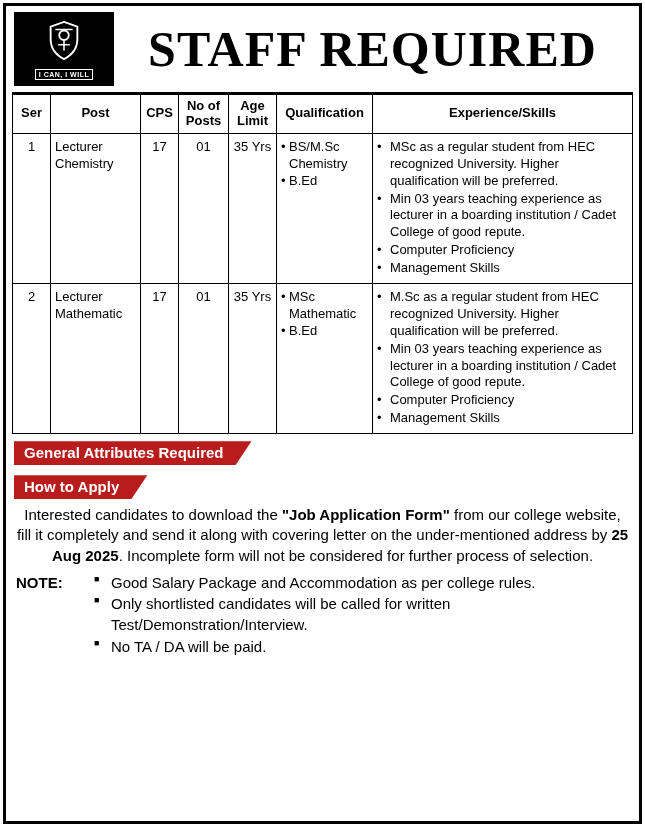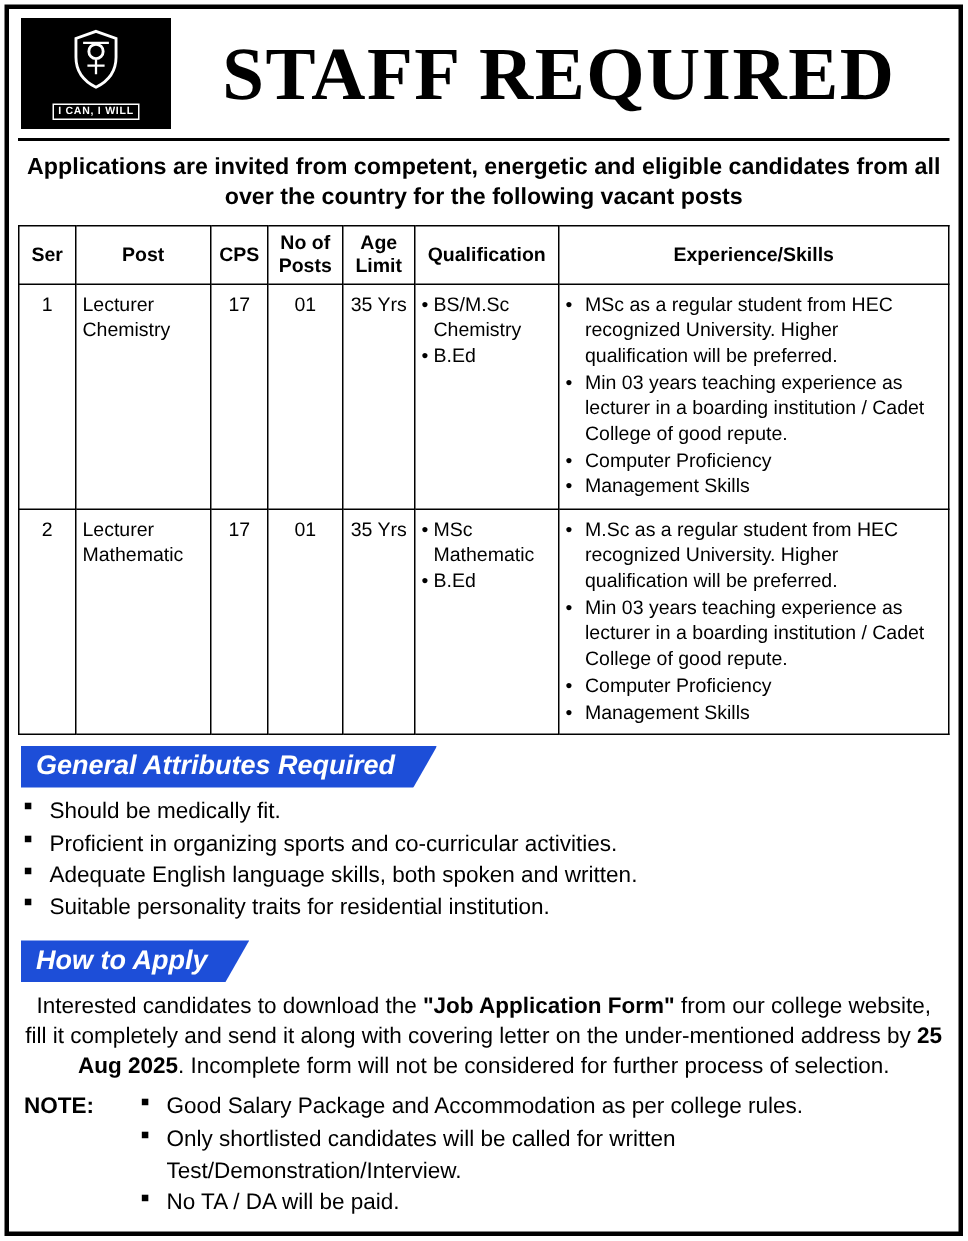--- a/index.html
+++ b/index.html
@@ -24,23 +24,23 @@
   table.jobs th,table.jobs td{border:1.6px solid #000;}
   table.jobs th{font-weight:bold;padding:4px 2px;text-align:center;vertical-align:middle;line-height:1.15;}
   table.jobs td{vertical-align:top;padding:5px 4px;line-height:1.3;}
   td.c{text-align:center;}
   ul.plain{list-style:none;margin:0;padding:0;}
   ul.q-list li{position:relative;padding-left:8px;line-height:1.3;}
   ul.q-list li::before{content:"\2022";position:absolute;left:0;top:0;}
   ul.e-list li{position:relative;padding-left:13px;line-height:1.3;margin-bottom:1px;}
   ul.e-list li::before{content:"\2022";position:absolute;left:0;top:0;}
   
-  .banner{display:inline-block;background:#1d4ed8;color:#fff;font-weight:bold;font-size:18px;
+  .banner{display:inline-block;background:#b91c1c;color:#fff;font-weight:bold;font-size:15px;
           padding:3px 28px 4px 10px;margin:7px 2px 3px;align-self:flex-start;
-          clip-path:polygon(0 0,100% 0,calc(100% - 16px) 100%,0 100%);font-style:italic;}
+          clip-path:polygon(0 0,100% 0,calc(100% - 16px) 100%,0 100%);}
   
   ul.sq{list-style:none;margin:2px 0 4px;padding:0 4px;font-size:15px;}
   ul.sq li{position:relative;padding-left:17px;line-height:1.42;}
   ul.sq li::before{content:"\25A0";position:absolute;left:0;top:1px;font-size:9px;}
   
   .apply-text{font-size:15px;line-height:1.35;padding:3px 4px 4px;text-align:center;}
   .apply-text b{font-weight:bold;}
   
   .note-row{display:flex;padding:2px 4px 6px;font-size:15px;}
   .note-label{font-weight:bold;width:54px;flex:none;padding-top:2px;}
@@ -58,21 +58,20 @@
           <path d="M22 3 L36 8 V21 C36 31 30 38 22 42 C14 38 8 31 8 21 V8 Z" fill="none" stroke="#fff" stroke-width="2"></path>
           <circle cx="22" cy="17" r="5" fill="none" stroke="#fff" stroke-width="2"></circle>
           <path d="M22 23 V33 M16 27 H28 M13 11 L31 11" stroke="#fff" stroke-width="1.6"></path>
         </svg>
       </span>
       <span class="motto">I CAN, I WILL</span>
     </div>
     <div class="title">STAFF REQUIRED</div>
   </div>
 
-  <div class="intro">Applications are invited from competent, energetic and eligible candidates from all over the country for the following vacant posts</div>
 
   <table class="jobs">
     <colgroup>
       <col style="width:38px">
         <col style="width:90px">
         <col style="width:38px">
       <col style="width:50px">
         <col style="width:48px">
         <col style="width:96px">
         <col>
@@ -128,26 +127,20 @@
             <li>Min 03 years teaching experience as lecturer in a boarding institution / Cadet College of good repute.</li>
             <li>Computer Proficiency</li>
             <li>Management Skills</li>
           </ul>
         </td>
       </tr>
     </tbody>
   </table>
 
   <div class="banner">General Attributes Required</div>
-  <ul class="sq">
-    <li>Should be medically fit.</li>
-    <li>Proficient in organizing sports and co-curricular activities.</li>
-    <li>Adequate English language skills, both spoken and written.</li>
-    <li>Suitable personality traits for residential institution.</li>
-  </ul>
 
   <div class="banner">How to Apply</div>
   <div class="apply-text"><span>Interested candidates to download the </span><b>"Job Application Form"</b><span> from our college website, fill it completely and send it along with covering letter on the under-mentioned address by </span><b>25 Aug 2025</b><span>. Incomplete form will not be considered for further process of selection.</span></div>
 
   <div class="note-row">
     <div class="note-label">NOTE:</div>
     <ul class="sq">
       <li>Good Salary Package and Accommodation as per college rules.</li>
       <li>Only shortlisted candidates will be called for written Test/Demonstration/Interview.</li>
       <li>No TA / DA will be paid.</li>

